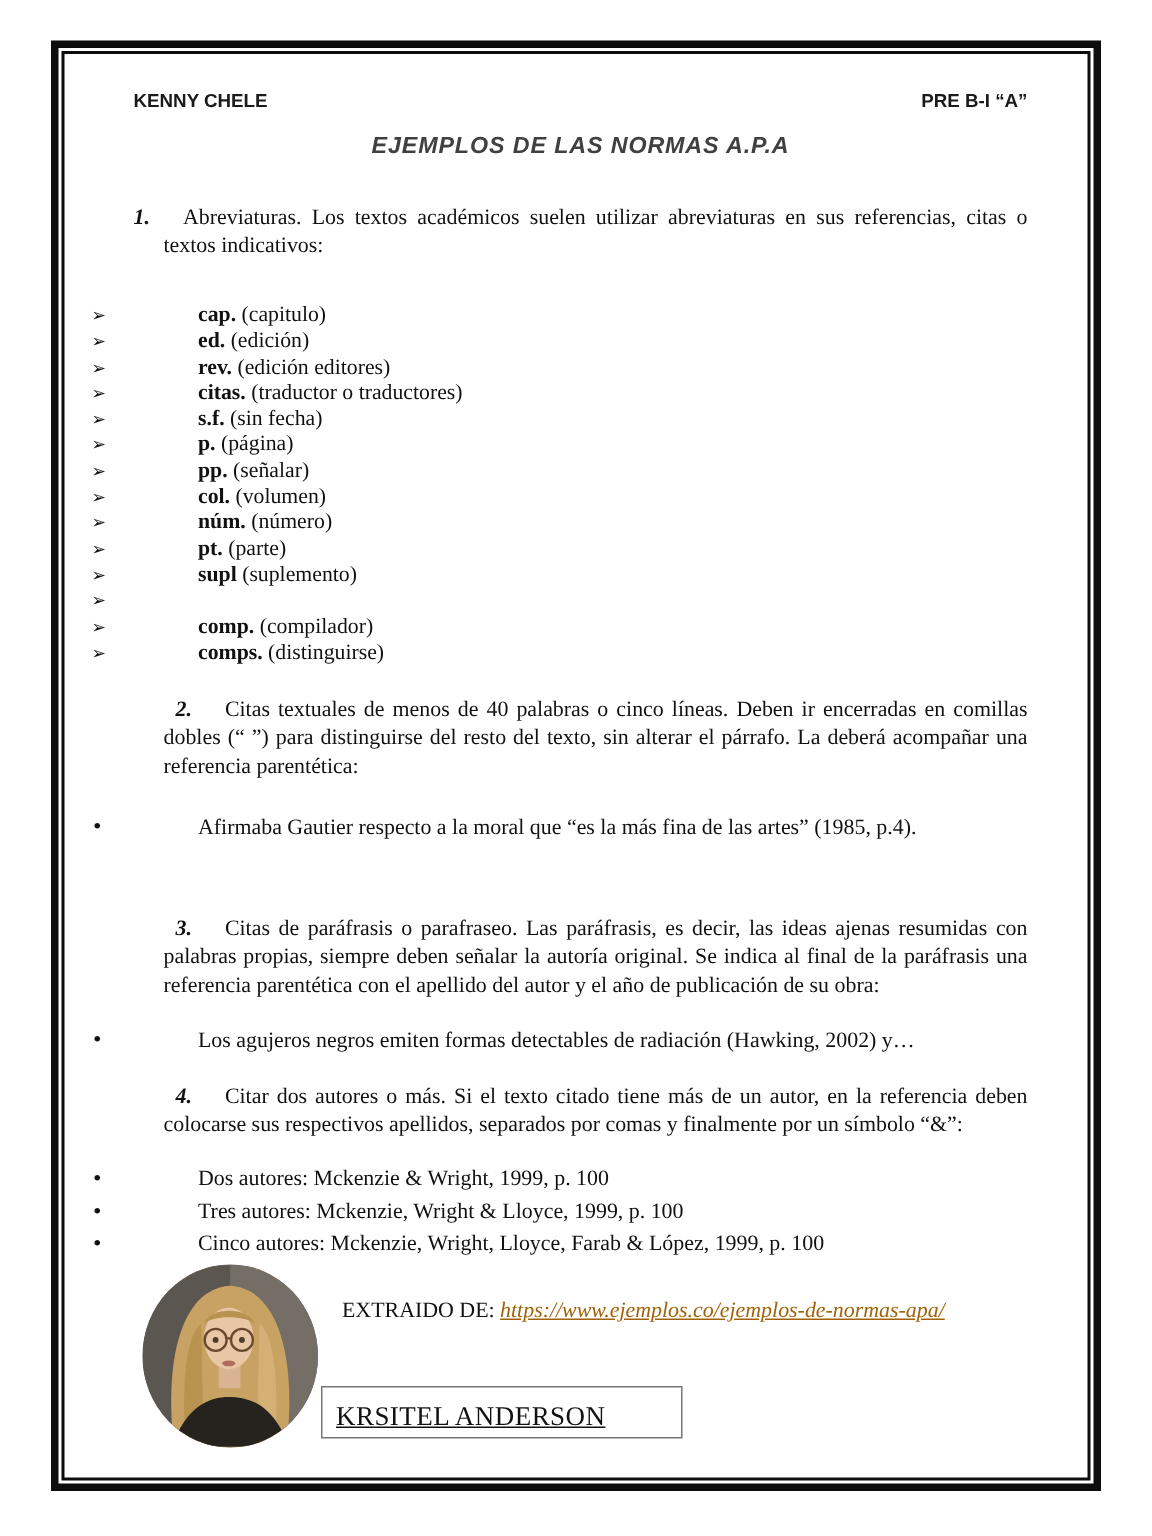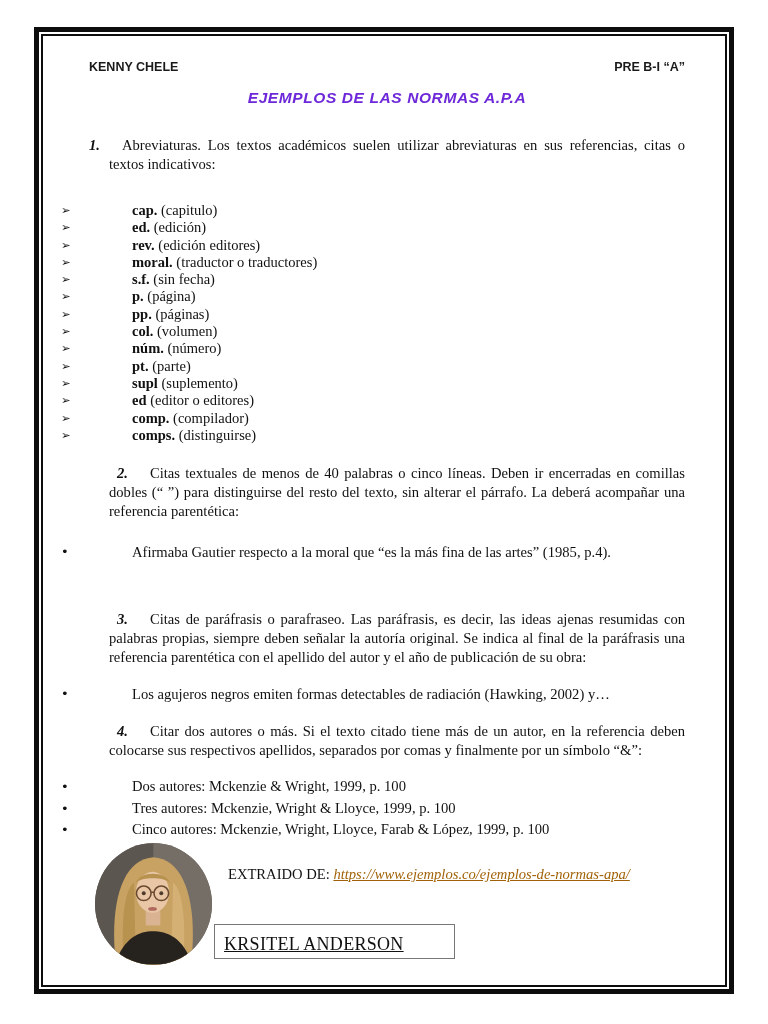--- a/index.html
+++ b/index.html
@@ -1,21 +1,21 @@
 <!DOCTYPE html>
 <html><head>
 <meta charset="utf-8">
 <style>
   html,body{margin:0;padding:0;width:768px;height:1024px;background:#ffffff;overflow:hidden;}
   .page{position:relative;width:744px;height:1024px;background:#fff;font-family:"Liberation Serif","DejaVu Serif",serif;color:#111;padding-left:40px;}
   .frame-outer{position:absolute;left:34px;top:27px;width:700px;height:967px;border:5px solid #0d0d0d;box-sizing:border-box;}
   .frame-inner{position:absolute;left:2px;top:2px;right:2px;bottom:2px;border:2px solid #0d0d0d;}
   .content{position:absolute;left:0;top:0;right:0;bottom:0;padding:24px 40px 0 46px;box-sizing:border-box;}
   .header{display:flex;justify-content:space-between;font-family:"Liberation Sans","DejaVu Sans",sans-serif;font-weight:bold;font-size:12.5px;color:#1a1a1a;}
-  .title{margin:15px 0 0 0;text-align:center;font-family:"Liberation Sans","DejaVu Sans",sans-serif;font-weight:bold;font-style:italic;font-size:15.5px;letter-spacing:.6px;color:#6d28d9;}
+  .title{margin:15px 0 0 0;text-align:center;font-family:"Liberation Sans","DejaVu Sans",sans-serif;font-weight:bold;font-style:italic;font-size:15.5px;letter-spacing:.6px;color:#404040;}
   .para{margin:0;font-size:14.6px;line-height:19px;text-align:justify;}
   .num{font-weight:bold;font-style:italic;margin-right:22px;}
   .s1{margin-top:29px;text-indent:-20px;margin-left:20px;}
   .s2{margin-top:20px;text-indent:8px;margin-left:20px;}
   .s3{margin-top:48px;text-indent:8px;margin-left:20px;}
   .s4{margin-top:18px;text-indent:8px;margin-left:20px;}
   .abbr-list{margin-top:28px;}
   .li{display:flex;margin-left:-30px;font-size:14.5px;line-height:17.3px;}
   .bullet{flex:none;width:73px;padding-left:2px;box-sizing:border-box;font-family:"DejaVu Sans",sans-serif;font-size:11.5px;line-height:17.3px;color:#111;}
   .dot{font-size:13px;}
@@ -58,53 +58,52 @@
           <div class="li">
               <span class="bullet">➢</span>
               <span class="li-text"><span class="abbr-term">ed.</span><span> (edición)</span></span>
             </div>
           <div class="li">
               <span class="bullet">➢</span>
               <span class="li-text"><span class="abbr-term">rev.</span><span> (edición editores)</span></span>
             </div>
           <div class="li">
               <span class="bullet">➢</span>
-              <span class="li-text"><span class="abbr-term">moral.</span><span> (traductor o traductores)</span></span>
+              <span class="li-text"><span class="abbr-term">citas.</span><span> (traductor o traductores)</span></span>
             </div>
           <div class="li">
               <span class="bullet">➢</span>
               <span class="li-text"><span class="abbr-term">s.f.</span><span> (sin fecha)</span></span>
             </div>
           <div class="li">
               <span class="bullet">➢</span>
               <span class="li-text"><span class="abbr-term">p.</span><span> (página)</span></span>
             </div>
           <div class="li">
               <span class="bullet">➢</span>
-              <span class="li-text"><span class="abbr-term">pp.</span><span> (páginas)</span></span>
+              <span class="li-text"><span class="abbr-term">pp.</span><span> (señalar)</span></span>
             </div>
           <div class="li">
               <span class="bullet">➢</span>
               <span class="li-text"><span class="abbr-term">col.</span><span> (volumen)</span></span>
             </div>
           <div class="li">
               <span class="bullet">➢</span>
               <span class="li-text"><span class="abbr-term">núm.</span><span> (número)</span></span>
             </div>
           <div class="li">
               <span class="bullet">➢</span>
               <span class="li-text"><span class="abbr-term">pt.</span><span> (parte)</span></span>
             </div>
           <div class="li">
               <span class="bullet">➢</span>
               <span class="li-text"><span class="abbr-term">supl</span><span> (suplemento)</span></span>
             </div>
           <div class="li">
               <span class="bullet">➢</span>
-              <span class="li-text"><span class="abbr-term">ed</span><span> (editor o editores)</span></span>
             </div>
           <div class="li">
               <span class="bullet">➢</span>
               <span class="li-text"><span class="abbr-term">comp.</span><span> (compilador)</span></span>
             </div>
           <div class="li">
               <span class="bullet">➢</span>
               <span class="li-text"><span class="abbr-term">comps.</span><span> (distinguirse)</span></span>
             </div>
         </div>

